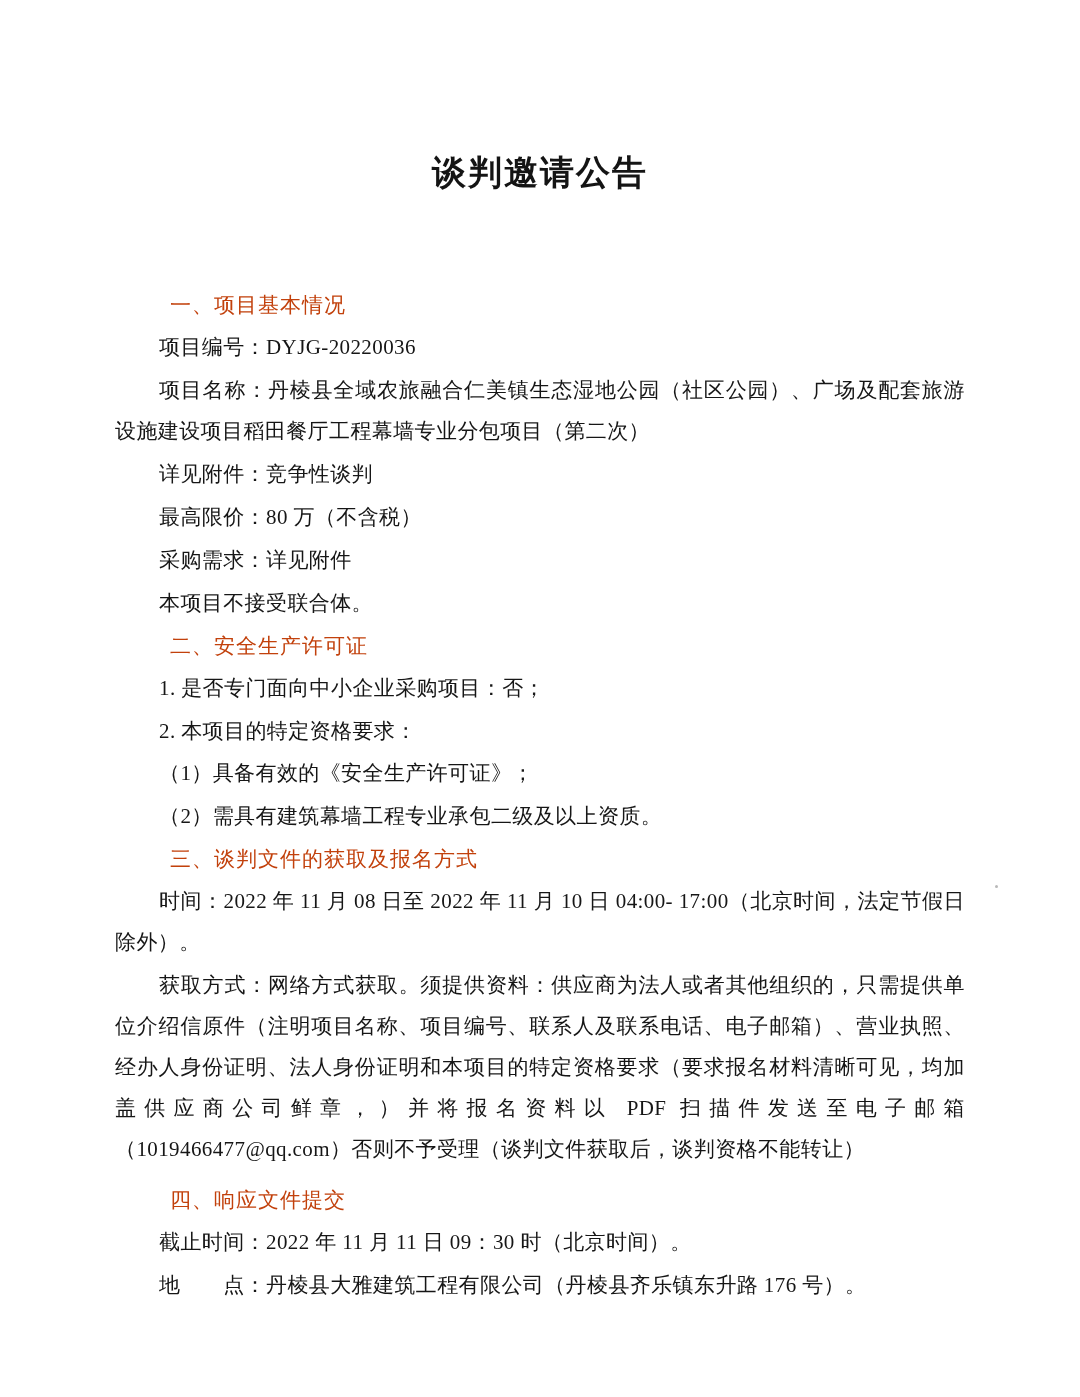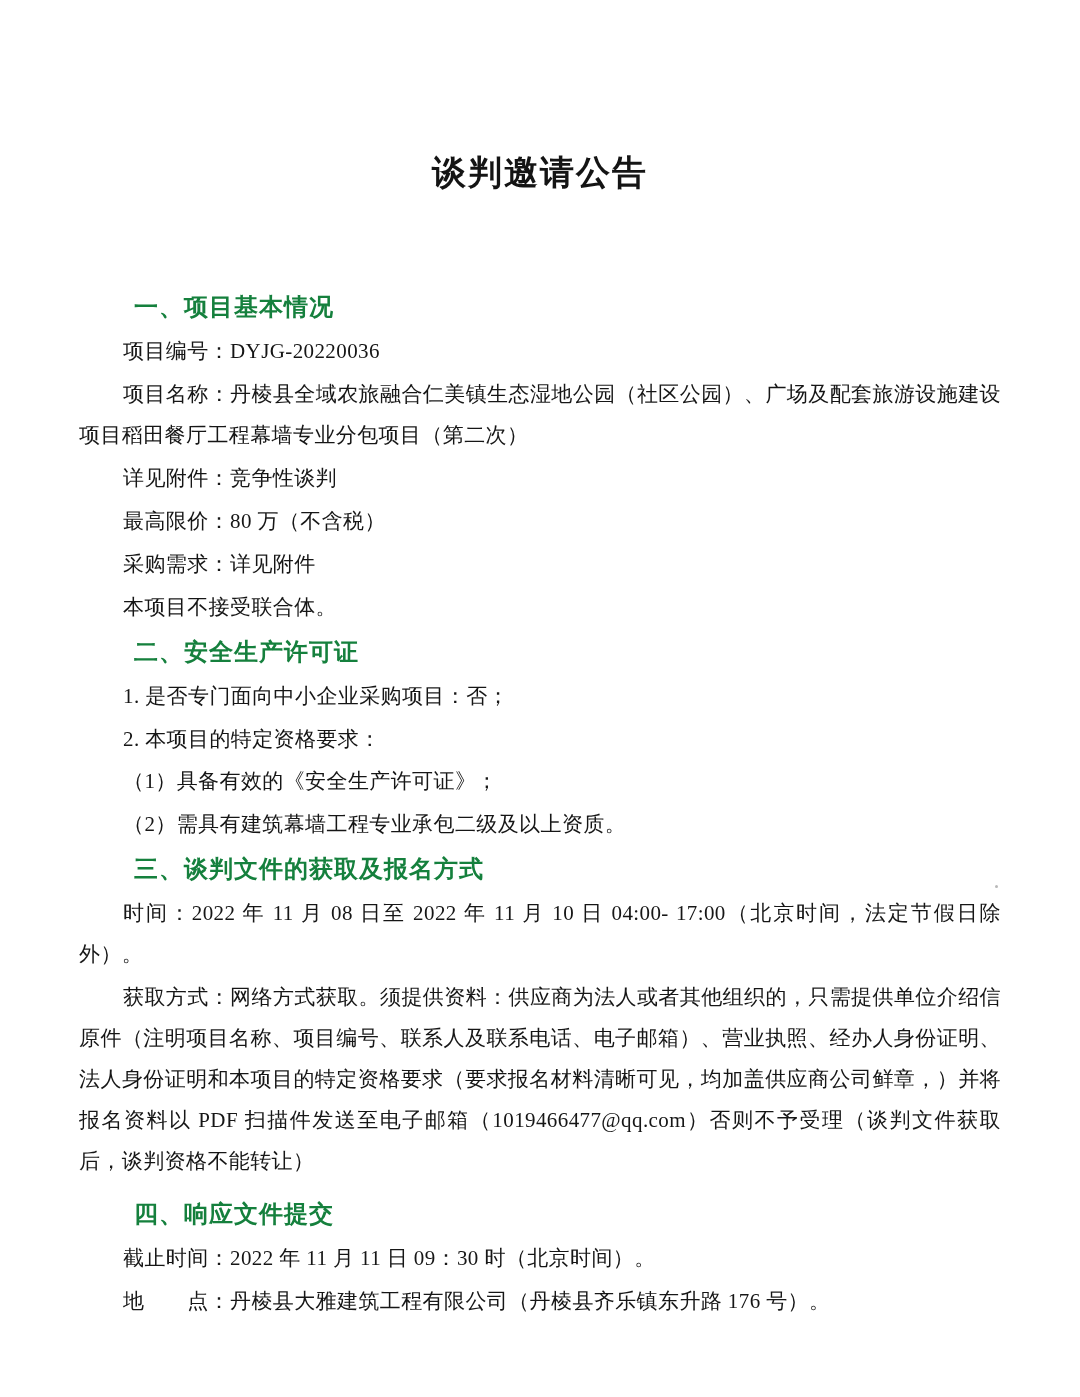--- a/index.html
+++ b/index.html
@@ -11,43 +11,43 @@
     width: 1080px;
     min-height: 1397px;
     font-family: "Liberation Serif", "DejaVu Serif", serif;
     color: #1b1b1b;
     position: relative;
   }
   .page {
     width: 1080px;
     min-height: 1397px;
     box-sizing: border-box;
-    padding: 0 79px;
+    padding: 0 115px;
     position: relative;
   }
   .doc-title {
     text-align: center;
     font-size: 34px;
     font-weight: 700;
     letter-spacing: 2px;
     margin: 0;
     padding-top: 150px;
     font-family: "Liberation Serif", "DejaVu Serif", serif;
     color: #141414;
   }
   .spacer-after-title {
     height: 95px;
   }
   .section-heading {
-    font-size: 24px;
-    font-weight: 700;
+    font-size: 21px;
+    font-weight: 400;
     margin: 0 0 8px 0;
     padding-left: 55px;
     letter-spacing: 1px;
-    color: #15803d;
+    color: #c2410c;
   }
   .para {
     font-size: 21px;
     line-height: 1.95;
     margin: 0;
     text-align: justify;
     text-justify: inter-ideograph;
     letter-spacing: 0.4px;
     color: #161616;
   }

